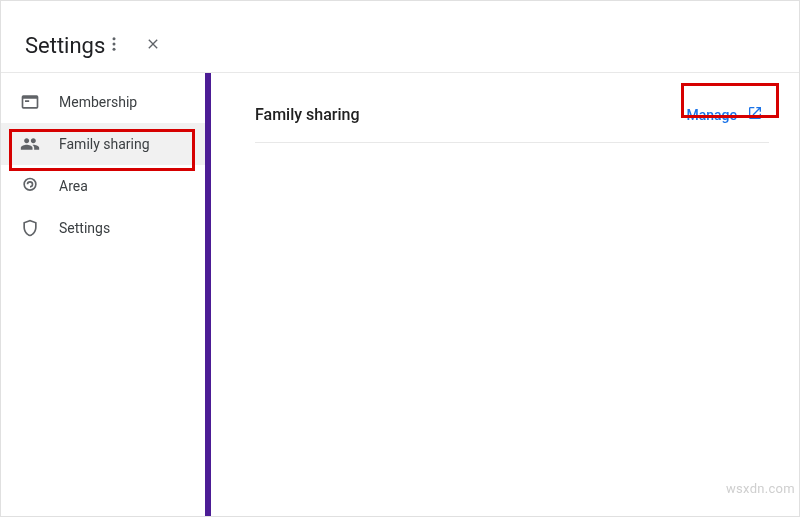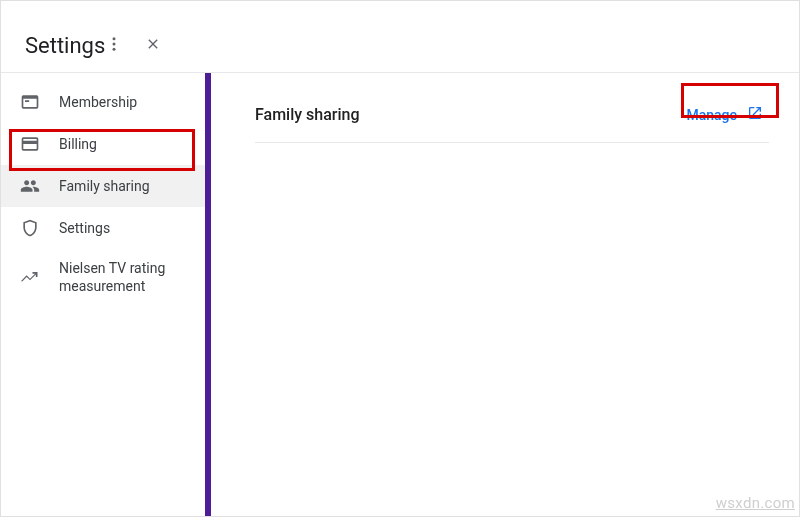--- a/index.html
+++ b/index.html
@@ -128,25 +128,24 @@
       right: 20px;
       top: 82px;
       width: 98px;
       height: 35px;
       border: 3px solid #d60000;
       pointer-events: none;
     }
     .watermark {
       position: absolute;
       right: 4px;
-      bottom: 4px;
-      font-size: 15px;
+      bottom: 20px;
+      font-size: 13px;
       color: #cfcfcf;
       letter-spacing: 0.3px;
-      text-decoration: underline;
     }
   </style>
 </head>
 <body>
 
 <div class="header">
   <div class="header-title">Settings</div>
   <div class="header-actions">
     <span class="icon">
       <svg viewBox="0 0 24 24">
@@ -170,57 +169,49 @@
 
     <div class="sidebar-item">
       <span class="icon">
         <svg viewBox="0 0 24 24">
             <path d="M20 4H4a2 2 0 0 0-2 2v12a2 2 0 0 0 2 2h16a2 2 0 0 0 2-2V6a2 2 0 0 0-2-2zm0 14H4V8h16v10zM6 10h5v2H6z"></path>
           </svg>
       </span>
       <span class="label">Membership</span>
     </div>
 
+
+    <div class="sidebar-item selected">
+      <span class="icon">
+        <svg viewBox="0 0 24 24">
+            <path d="M16 11c1.66 0 3-1.34 3-3s-1.34-3-3-3-3 1.34-3 3 1.34 3 3 3zm-8 0c1.66 0 3-1.34 3-3S9.66 5 8 5 5 6.34 5 8s1.34 3 3 3zm0 2c-2.33 0-7 1.17-7 3.5V19h14v-2.5C15 14.17 10.33 13 8 13zm8 0c-.29 0-.62.02-.97.05 1.16.84 1.97 1.97 1.97 3.45V19h6v-2.5c0-2.33-4.67-3.5-7-3.5z"></path>
+          </svg>
+      </span>
+      <span class="label">Family sharing</span>
+    </div>
+
+
     <div class="sidebar-item">
       <span class="icon">
         <svg viewBox="0 0 24 24">
-            <path d="M20 4H4a2 2 0 0 0-2 2v12a2 2 0 0 0 2 2h16a2 2 0 0 0 2-2V6a2 2 0 0 0-2-2zm0 4H4V6h16v2zm0 10H4v-6h16v6z"></path>
-          </svg>
-      </span>
-      <span class="label">Billing</span>
-    </div>
-
-    <div class="sidebar-item selected">
-      <span class="icon">
-        <svg viewBox="0 0 24 24">
-            <path d="M16 11c1.66 0 3-1.34 3-3s-1.34-3-3-3-3 1.34-3 3 1.34 3 3 3zm-8 0c1.66 0 3-1.34 3-3S9.66 5 8 5 5 6.34 5 8s1.34 3 3 3zm0 2c-2.33 0-7 1.17-7 3.5V19h14v-2.5C15 14.17 10.33 13 8 13zm8 0c-.29 0-.62.02-.97.05 1.16.84 1.97 1.97 1.97 3.45V19h6v-2.5c0-2.33-4.67-3.5-7-3.5z"></path>
-          </svg>
-      </span>
-      <span class="label">Family sharing</span>
-    </div>
-
-
+            <path d="M12 2a8 8 0 0 0-8 8 8 8 0 0 0 8 8 8 8 0 0 0 8-8 8 8 0 0 0-8-8zm0 14a6 6 0 1 1 0-12 6 6 0 0 1 0 12zm0-10a4 4 0 0 0-4 4h2a2 2 0 1 1 2 2v2a4 4 0 0 0 0-8z"></path>
+          </svg>
+      </span>
+      <span class="label">Area</span>
+    </div>
 
     <div class="sidebar-item">
       <span class="icon">
         <svg viewBox="0 0 24 24">
             <path d="M12 2 4 5v6c0 5 3.4 9.7 8 11 4.6-1.3 8-6 8-11V5l-8-3zm0 2.2 6 2.2V11c0 4-2.6 7.8-6 9-3.4-1.2-6-5-6-9V6.4l6-2.2z"></path>
           </svg>
       </span>
       <span class="label">Settings</span>
     </div>
 
-    <div class="sidebar-item">
-      <span class="icon">
-        <svg viewBox="0 0 24 24">
-            <path d="m3 17 5-5 4 4 7-7v3h2V6h-6v2h3l-6 6-4-4-7 7z"></path>
-          </svg>
-      </span>
-      <span class="label">Nielsen TV rating measurement</span>
-    </div>
 
 
   </div>
 
   <div class="main">
     <div class="section-row">
       <div class="section-title">Family sharing</div>
       <div class="manage-link">
         <span>Manage</span>
         <span>

